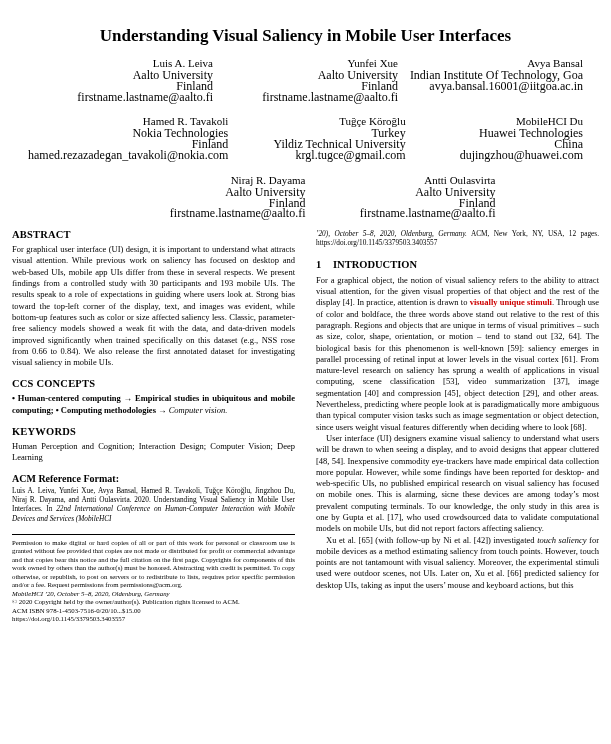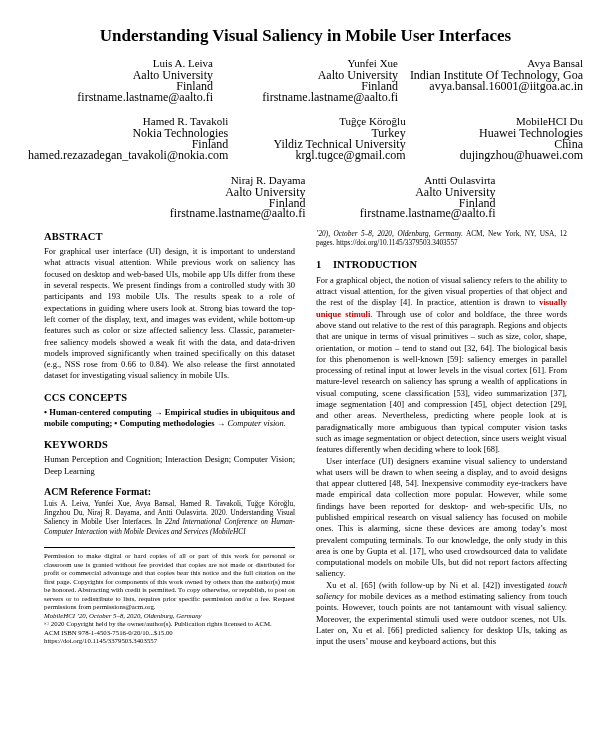--- a/index.html
+++ b/index.html
@@ -14,21 +14,21 @@
   .author-row {
     display:flex; justify-content:center; padding:0 28px; margin-top:13px;
   }
   .author-row.first { margin-top:11px; }
   .author-block { flex:1; text-align:right; }
   .author-row.last { padding:0; }
   .author-row.last .author-block { flex:0 0 190px; }
   .author-name { font-size:11px; line-height:13px; }
   .author-line { font-size:12px; line-height:10.8px; }
   .columns {
-    display:flex; gap:21px; padding:0 44px; margin-top:10px; align-items:center;
+    display:flex; gap:21px; padding:0 12px; margin-top:10px; align-items:flex-start;
   }
   .col { flex:1; min-width:0; }
   .sec-heading {
     font-size:10.5px; font-weight:bold; margin:10px 0 4px 0; letter-spacing:0.2px;
   }
   .sec-heading.no-top { margin-top:0; }
   .body-text { font-size:8.5px; line-height:11.3px; text-align:justify; }
   .body-text p { margin:0; }
   .body-text p.indent { text-indent:10px; }
   .bold { font-weight:bold; }

